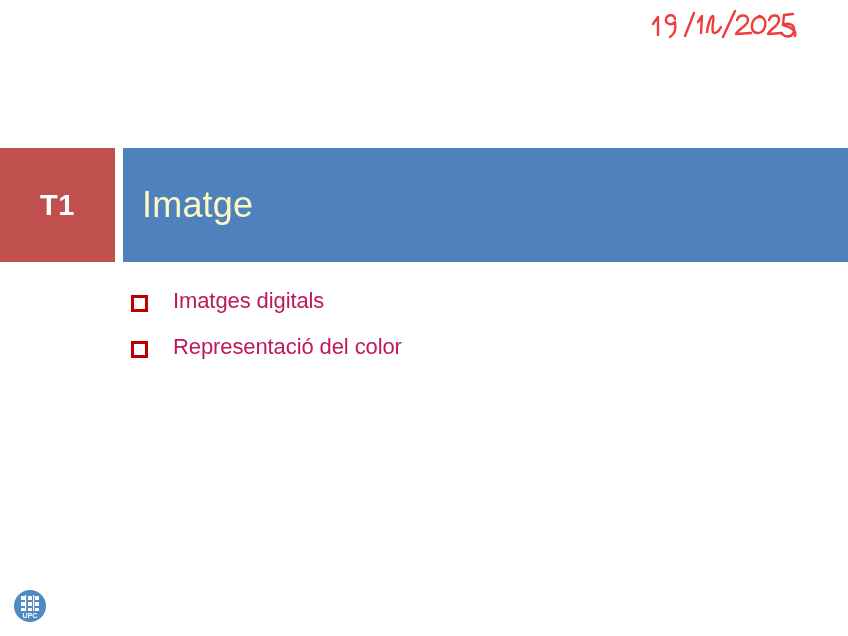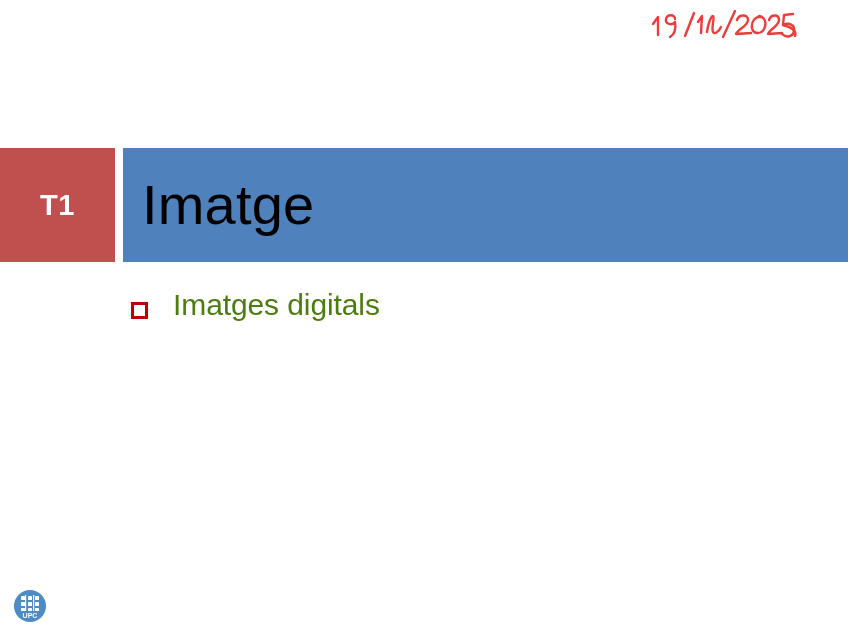--- a/index.html
+++ b/index.html
@@ -64,22 +64,22 @@
     position: absolute;
     left: 123px;
     top: 0;
     width: 725px;
     height: 114px;
     background: #4f81bd;
     display: flex;
     align-items: center;
   }
   .banner-title {
-    color: #000000;
-    font-size: 56px;
+    color: #fef9c3;
+    font-size: 36px;
     font-weight: normal;
     line-height: 1;
     padding-left: 19px;
     letter-spacing: 0.2px;
   }
 
   
   .bullet-list {
     position: absolute;
     left: 128px;
@@ -102,22 +102,22 @@
     left: 3px;
     top: -13px;
     display: block;
     width: 11px;
     height: 11px;
     border: 3px solid #c00000;
     background: #ffffff;
     box-sizing: content-box;
   }
   .bullet-text {
-    font-size: 30px;
-    color: #4d7c0f;
+    font-size: 22px;
+    color: #be185d;
     line-height: 1;
     white-space: nowrap;
     letter-spacing: -0.1px;
   }
 
   
   .logo {
     position: absolute;
     left: 13px;
     top: 589px;
@@ -169,20 +169,26 @@
   <div class="bullet-list">
 
     <div class="bullet-row">
       <div class="bullet-marker">
           <span></span>
         </div>
       <div class="bullet-text">Imatges digitals</div>
     </div>
 
 
+    <div class="bullet-row">
+      <div class="bullet-marker">
+          <span></span>
+        </div>
+      <div class="bullet-text">Representació del color</div>
+    </div>
 
   </div>
 
   <div class="logo">
     <svg viewBox="0 0 34 34" xmlns="http://www.w3.org/2000/svg">
       <circle cx="17" cy="17" r="16" fill="#4e8ac4"></circle>
       <g fill="#ffffff">
         <rect x="8" y="7" width="4" height="4" rx="0.6"></rect>
         <rect x="15" y="7" width="4" height="4" rx="0.6"></rect>
         <rect x="22" y="7" width="4" height="4" rx="0.6"></rect>

